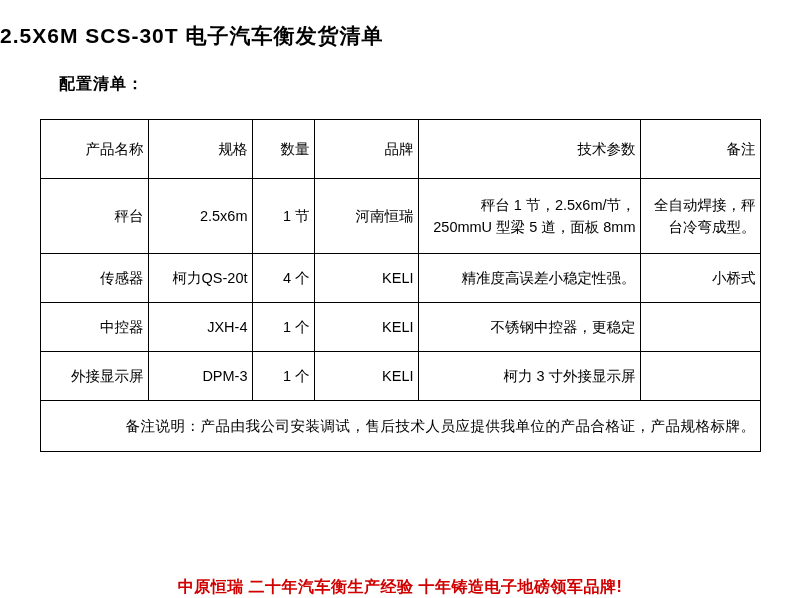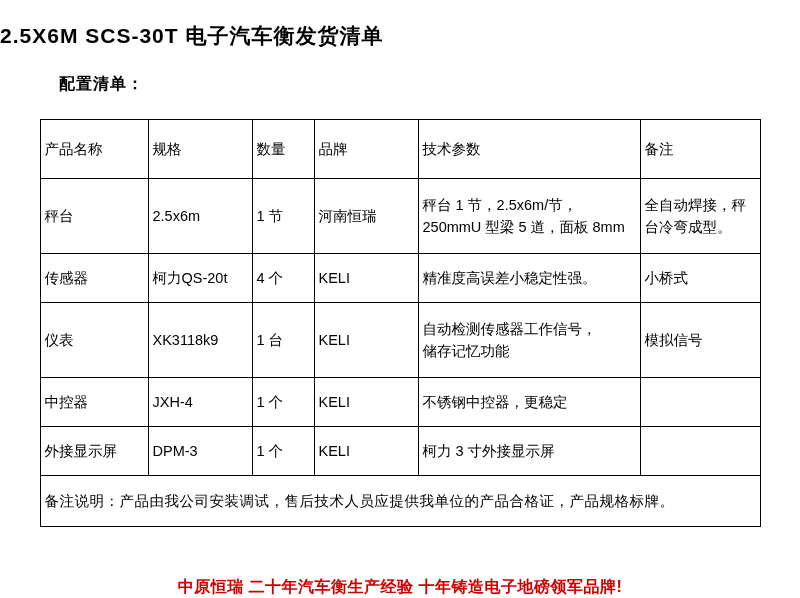--- a/index.html
+++ b/index.html
@@ -36,21 +36,21 @@
     letter-spacing: 1px;
   }
   table.spec {
     border-collapse: collapse;
     width: 720px;
     margin: 24px auto 0 auto;
     table-layout: fixed;
   }
   table.spec td, table.spec th {
     border: 1px solid #000000;
-    text-align: left;
+    text-align: right;
     vertical-align: middle;
     font-size: 14.5px;
     padding: 6px 4px;
     font-weight: normal;
     line-height: 1.55;
   }
   table.spec thead td {
     height: 46px;
   }
   .col-a { width: 108px; }
@@ -132,31 +132,20 @@
 
       <tr class="row-mid">
         <td>传感器</td>
         <td>柯力QS-20t</td>
         <td>4 个</td>
         <td>KELI</td>
         <td>精准度高误差小稳定性强。</td>
         <td>小桥式</td>
       </tr>
 
-      <tr class="row-tall">
-        <td>仪表</td>
-        <td>XK3118k9</td>
-        <td>1 台</td>
-        <td>KELI</td>
-        <td class="multiline">
-          <div>自动检测传感器工作信号，</div>
-          <div>储存记忆功能</div>
-        </td>
-        <td>模拟信号</td>
-      </tr>
 
       <tr class="row-mid">
         <td>中控器</td>
         <td>JXH-4</td>
         <td>1 个</td>
         <td>KELI</td>
         <td>不锈钢中控器，更稳定</td>
         <td></td>
       </tr>
 

